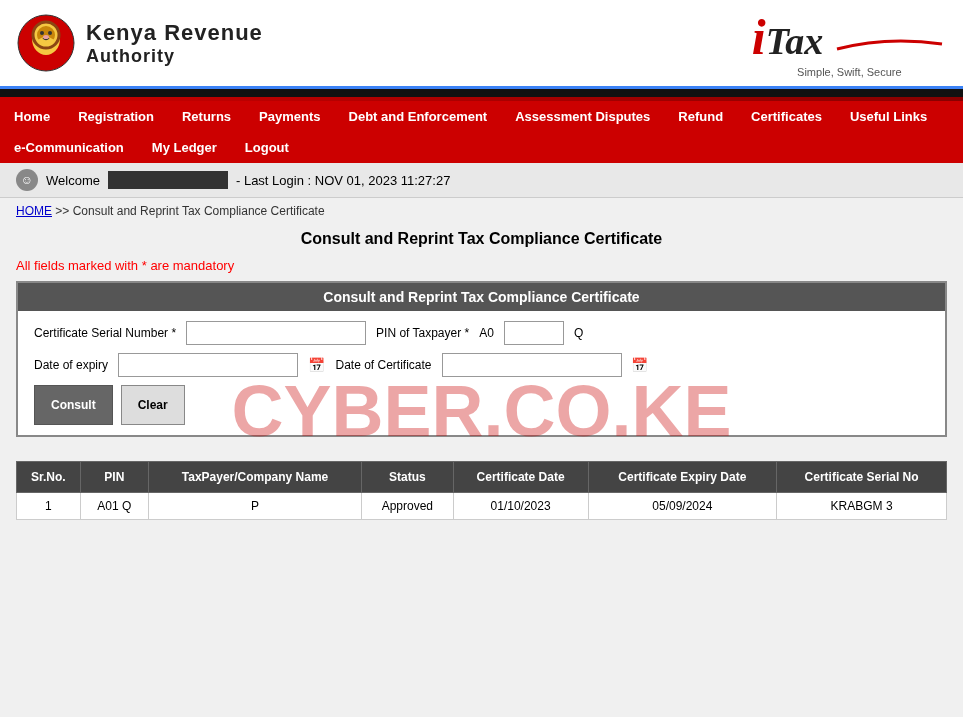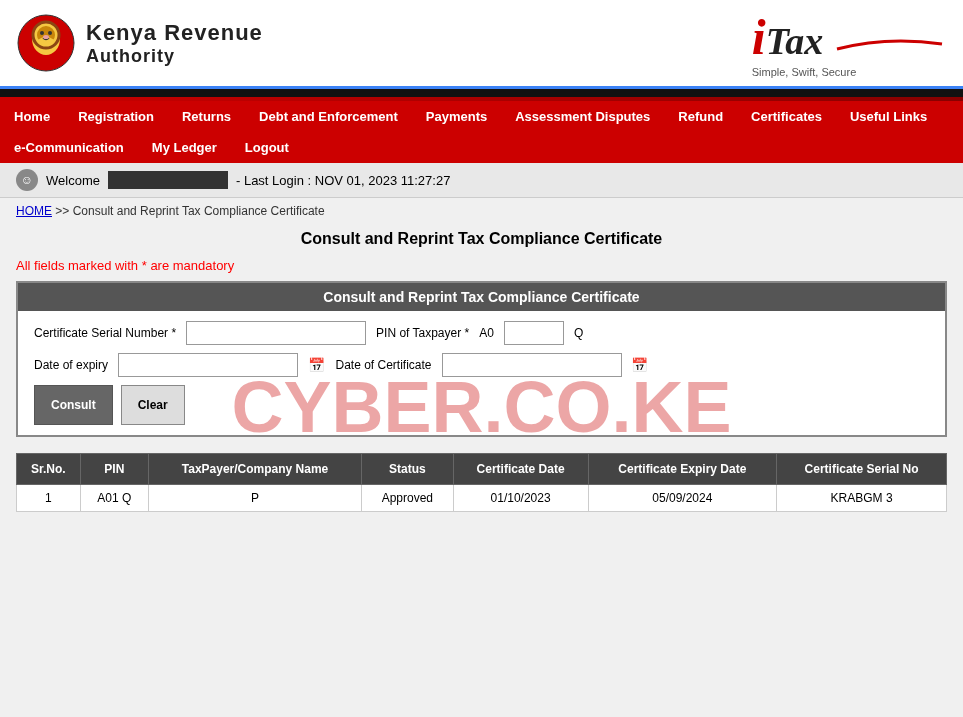--- a/index.html
+++ b/index.html
@@ -4,21 +4,21 @@
   <style>
     * { margin: 0; padding: 0; box-sizing: border-box; }
     body { font-family: Arial, sans-serif; font-size: 13px; background: #f0f0f0; width: 963px; min-height: 717px; }
 
     
     .header { background: white; display: flex; align-items: center; justify-content: space-between; padding: 8px 16px; border-bottom: 3px solid #3b82f6; }
     .header-logo { display: flex; align-items: center; gap: 10px; }
     .logo-icon { width: 60px; height: 60px; }
     .kra-text h1 { font-size: 22px; font-weight: bold; color: #222; letter-spacing: 1px; }
     .kra-text h2 { font-size: 18px; font-weight: bold; color: #222; letter-spacing: 1px; }
-    .itax-logo { text-align: left; }
+    .itax-logo { text-align: center; }
 
     
     .black-bar { background: #111; height: 8px; }
 
     
     nav { background: #cc0000; }
     nav ul { list-style: none; display: flex; flex-wrap: wrap; }
     nav ul li a { display: block; color: white; text-decoration: none; padding: 8px 14px; font-size: 13px; font-weight: bold; white-space: nowrap; }
     .nav-row2 { background: #cc0000; }
     .nav-row2 ul { display: flex; }
@@ -51,21 +51,21 @@
     .form-input-md { width: 180px; }
     .form-input-xs { width: 60px; }
     .calendar-icon { cursor: pointer; font-size: 14px; }
 
     
     .btn { padding: 12px 16px; font-size: 12px; font-weight: bold; cursor: pointer; border: 1px solid #888; background: #ddd; }
     .btn-primary { background: #666; color: white; border-color: #555; }
     .btn-row { display: flex; gap: 8px; margin-top: 4px; }
 
     
-    .results-table { width: 100%; border-collapse: collapse; margin-top: 16px; }
+    .results-table { width: 100%; border-collapse: collapse; margin-top: 24px; }
     .results-table th { background: #444; color: white; padding: 8px 6px; font-size: 12px; border: 1px solid #666; text-align: center; }
     .results-table td { padding: 6px 8px; border: 1px solid #ccc; font-size: 12px; text-align: center; background: white; }
     .results-table tr:nth-child(even) td { background: #f9f9f9; }
 
     
     .watermark-overlay {
       position: relative;
     }
     .watermark {
       position: absolute;
@@ -133,24 +133,24 @@
       <li>
         <a href="#">Home</a>
       </li>
       <li>
         <a href="#">Registration</a>
       </li>
       <li>
         <a href="#">Returns</a>
       </li>
       <li>
+        <a href="#">Payments</a>
+      </li>
+      <li>
         <a href="#">Debt and Enforcement</a>
-      </li>
-      <li>
-        <a href="#">Payments</a>
       </li>
       <li>
         <a href="#">Assessment Disputes</a>
       </li>
       <li>
         <a href="#">Refund</a>
       </li>
       <li>
         <a href="#">Certificates</a>
       </li>

